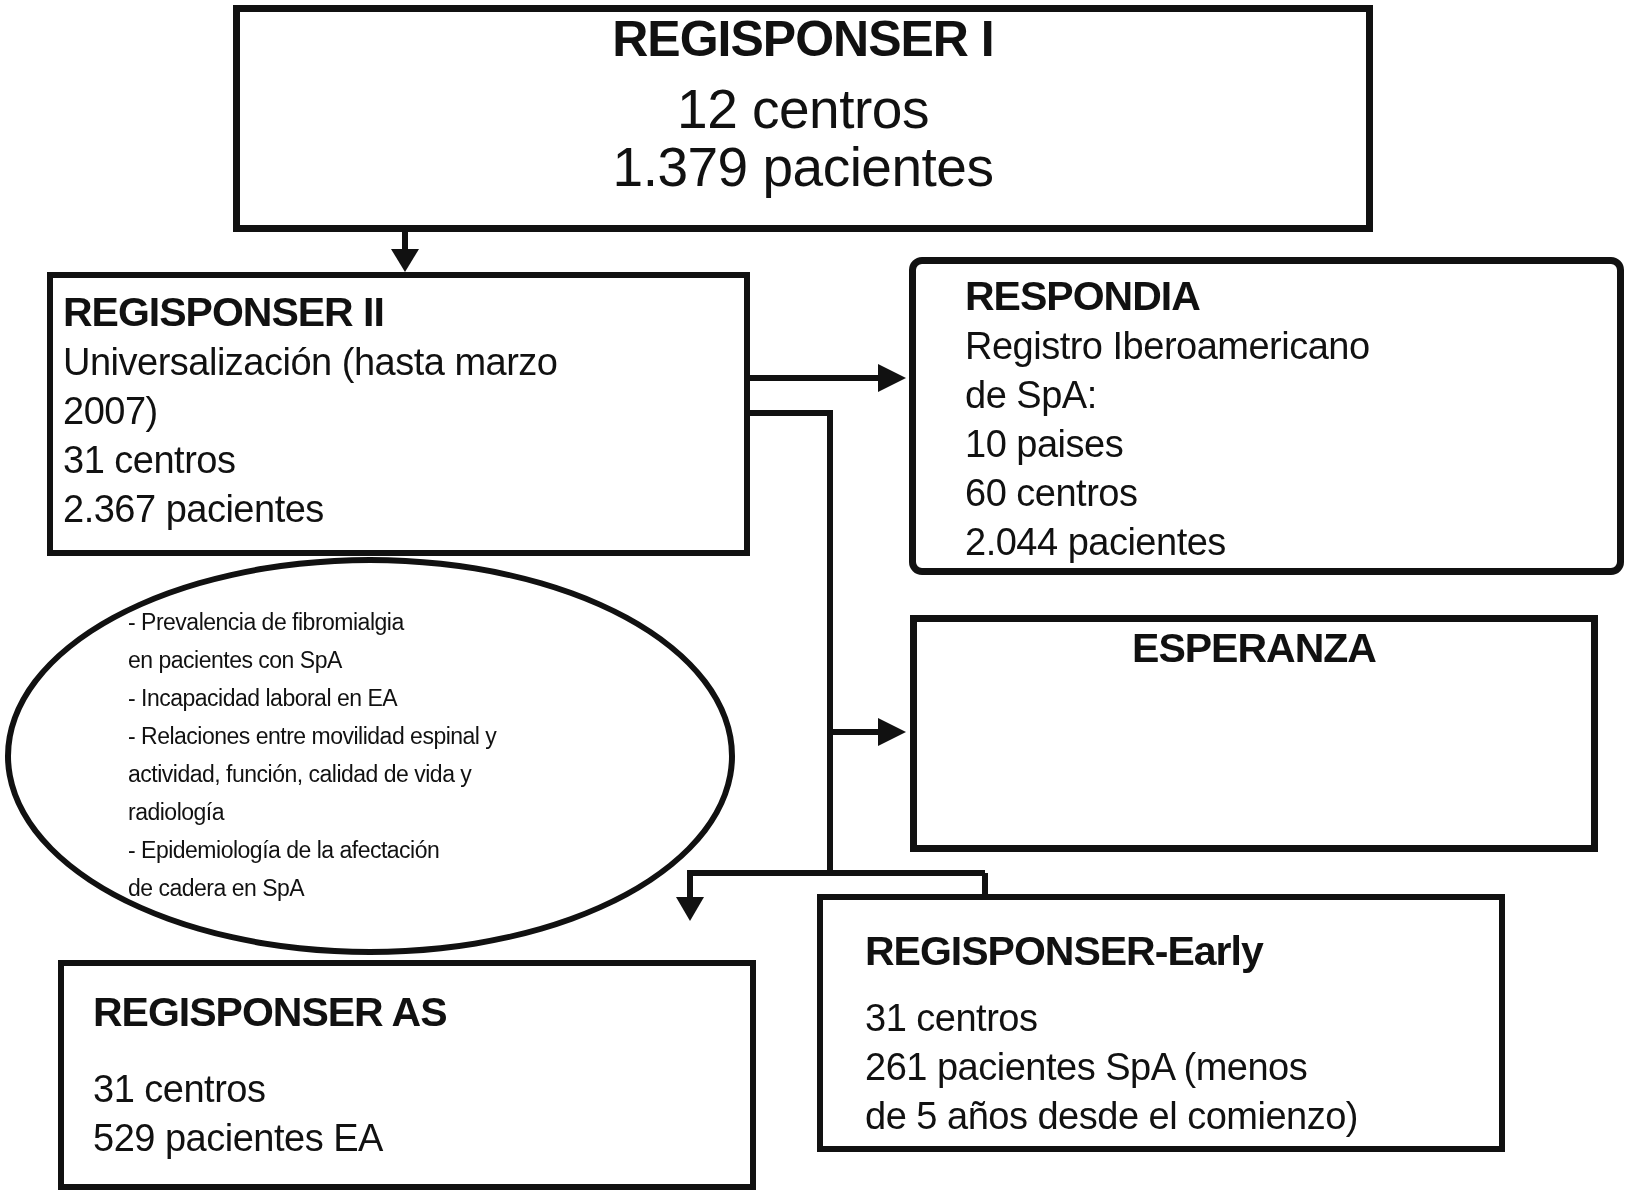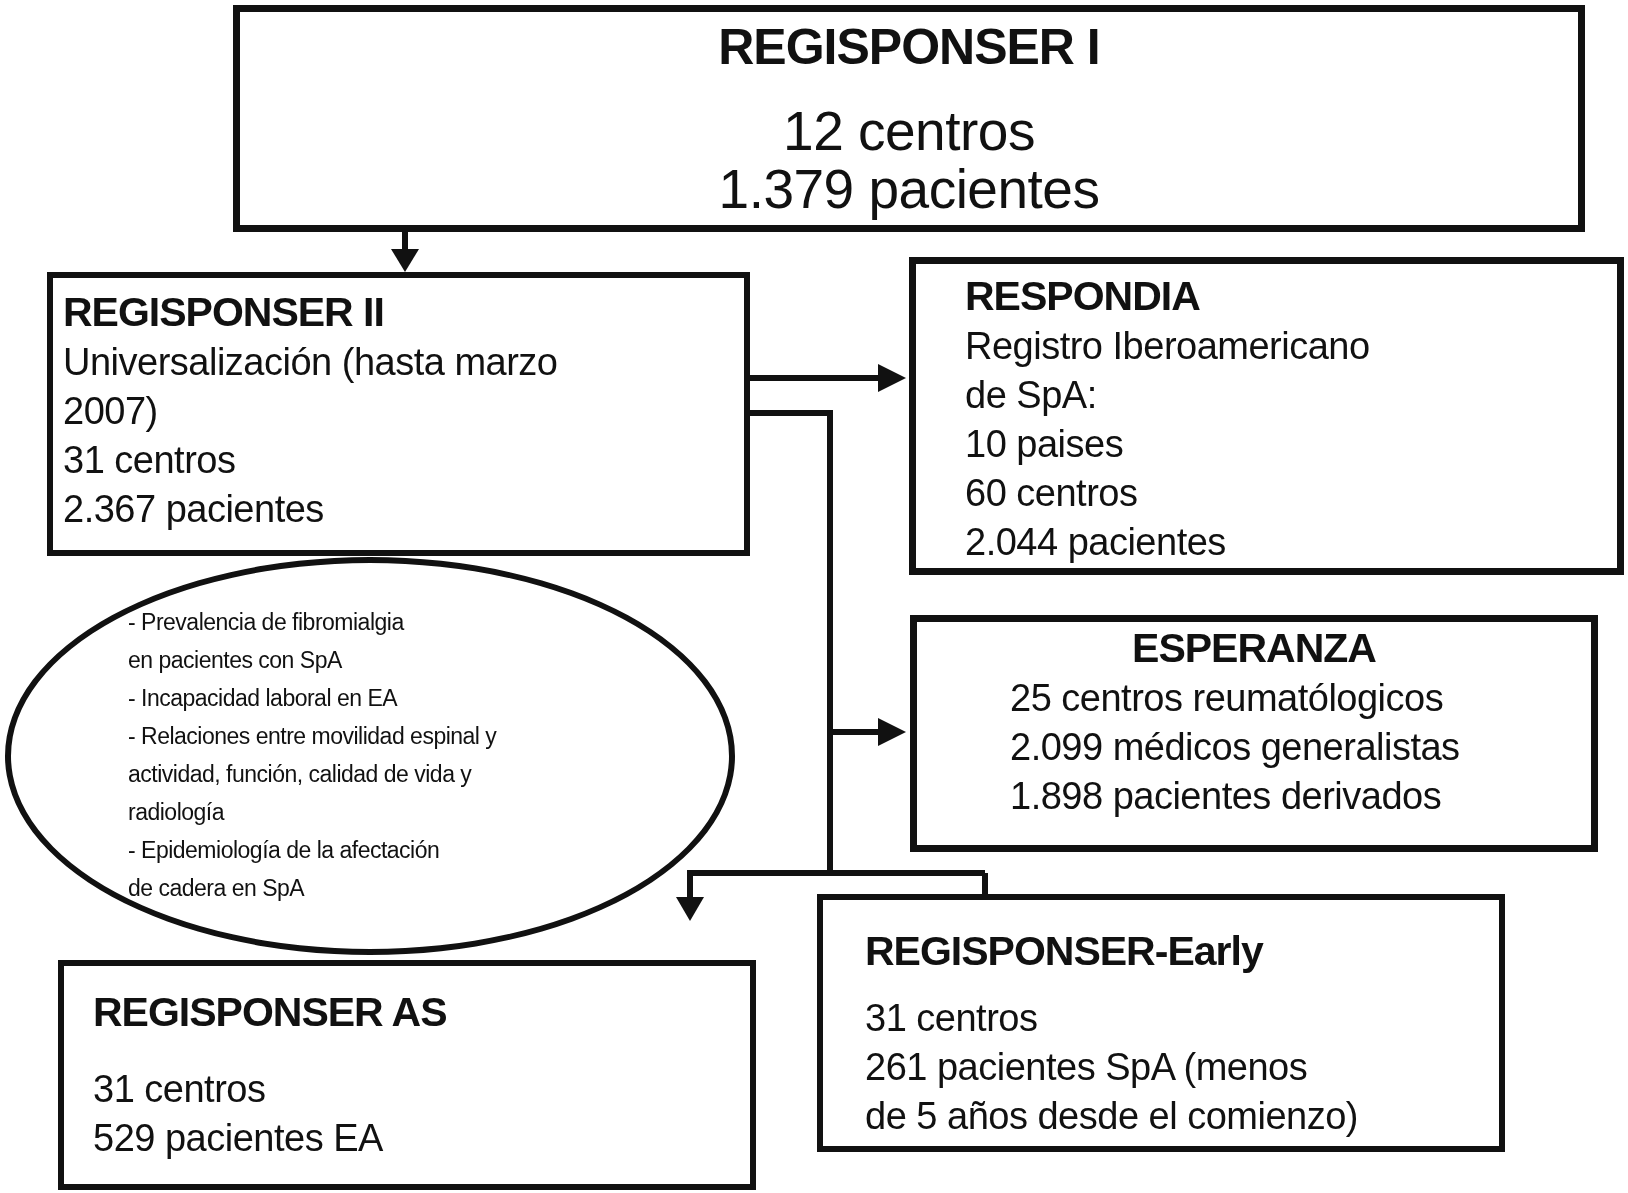--- a/index.html
+++ b/index.html
@@ -30,28 +30,28 @@
     line-height: 52px;
     white-space: nowrap;
   }
   .bodyline {
     font-size: 38px;
     line-height: 49px;
     letter-spacing: -0.5px;
     white-space: nowrap;
   }
   
-  .b-r1 { left: 233px; top: 5px; width: 1352px; height: 227px; border-width: 7px; text-align: center; padding-top: 8px; }
+  .b-r1 { left: 233px; top: 5px; width: 1140px; height: 227px; border-width: 7px; text-align: center; }
   .b-r1 .title { font-size: 50px; line-height: 54px; }
   .b-r1 .bodyline { font-size: 55px; line-height: 58px; }
-  .b-r1 .body { margin-top: 28px; }
+  .b-r1 .body { margin-top: 14px; }
   
   .b-r2 { left: 47px; top: 272px; width: 703px; height: 284px; padding: 8px 0 0 10px; }
   
-  .b-respondia { left: 909px; top: 257px; width: 715px; height: 318px; border-width: 7px; padding: 6px 0 0 49px; }
+  .b-respondia { left: 909px; top: 257px; width: 715px; height: 318px; border-width: 7px; padding: 6px 0 0 49px; border-radius: 13px; }
   
   .b-esperanza { left: 910px; top: 615px; width: 688px; height: 237px; border-width: 7px; }
   .b-esperanza .title { text-align: center; }
   .b-esperanza .body { margin-left: 93px; }
   
   .b-as { left: 58px; top: 960px; width: 698px; height: 230px; padding: 20px 0 0 29px; }
   .b-as .body { margin-top: 27px; }
   
   .b-early { left: 817px; top: 894px; width: 688px; height: 258px; padding: 25px 0 16px 42px; }
   .b-early .body { margin-top: 17px; }
@@ -128,25 +128,20 @@
       <div class="bodyline">Registro Iberoamericano</div>
       <div class="bodyline">de SpA:</div>
       <div class="bodyline">10 paises</div>
       <div class="bodyline">60 centros</div>
       <div class="bodyline">2.044 pacientes</div>
     </div>
   </div>
 
   <div class="box b-esperanza">
     <div class="title">ESPERANZA</div>
-    <div class="body">
-      <div class="bodyline">25 centros reumatólogicos</div>
-      <div class="bodyline">2.099 médicos generalistas</div>
-      <div class="bodyline">1.898 pacientes derivados</div>
-    </div>
   </div>
 
   <div class="ellipse-shape"></div>
   <div class="ellipse-text">
     <div class="eline">- Prevalencia de fibromialgia</div>
     <div class="eline">en pacientes con SpA</div>
     <div class="eline">- Incapacidad laboral en EA</div>
     <div class="eline">- Relaciones entre movilidad espinal y</div>
     <div class="eline">actividad, función, calidad de vida y</div>
     <div class="eline">radiología</div>

